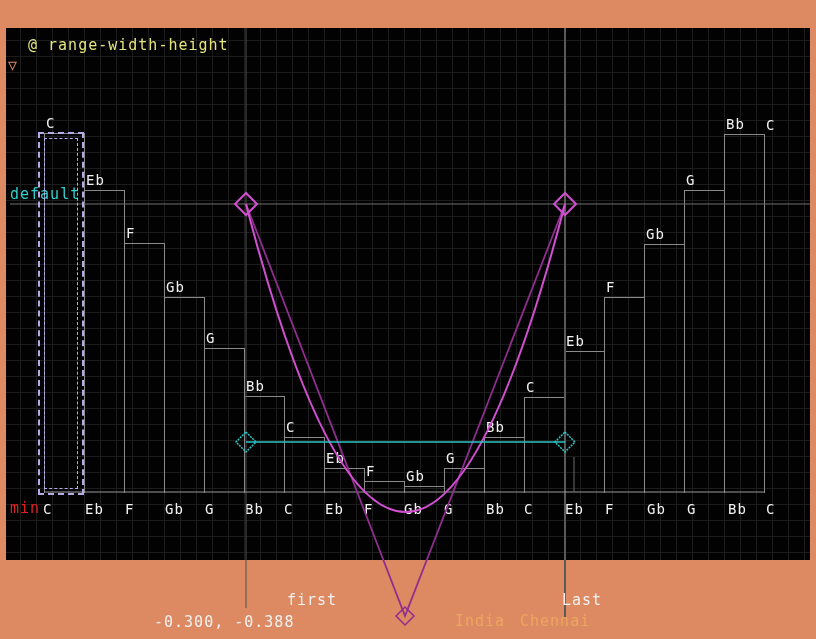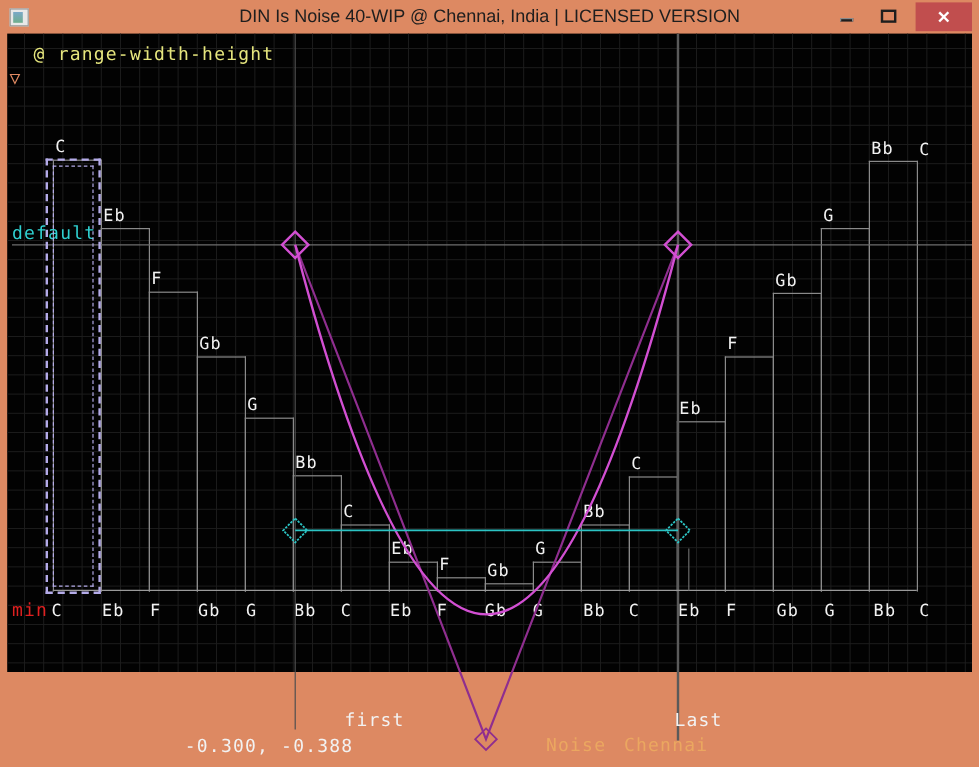--- a/index.html
+++ b/index.html
@@ -32,35 +32,20 @@
   .first-label{position:absolute;left:238px;top:563px;color:#f2f2f2;font-size:15px;letter-spacing:1px;z-index:3;margin-left:43px;}
   .last-label{position:absolute;left:556px;top:563px;color:#f2f2f2;font-size:15px;letter-spacing:1px;z-index:3;}
   .readout{position:absolute;left:148px;top:585px;color:#f2f2f2;font-size:15px;letter-spacing:1px;z-index:3;}
   .menu-btn{position:absolute;left:449px;top:584px;color:#eba760;font-size:15px;letter-spacing:1px;z-index:3;cursor:pointer;}
   .settings-btn{position:absolute;left:514px;top:584px;color:#eba760;font-size:15px;letter-spacing:1px;z-index:3;cursor:pointer;}
 </style>
 </head>
 <body>
 
 <div class="window">
-  <div class="titlebar">
-    <div class="app-icon">
-        <div class="pane"></div>
-      </div>
-    <div class="title">DIN Is Noise 40-WIP @ Chennai, India | LICENSED VERSION</div>
-    <div class="winbtns">
-      <div class="btn-min">
-          <span class="bar"></span>
-        </div>
-      <div class="btn-max">
-          <span class="box"></span>
-        </div>
-      <div class="btn-close">✕</div>
-    </div>
-  </div>
 
   <div class="canvas">
     <div class="heading">@ range-width-height</div>
     <div class="tri">▽</div>
     <div class="default-label">default</div>
     <div class="min-label">min</div>
 
     <div id="bars">
         <div class="bar" style="left: 38px; top: 105px; width: 41px; height: 360px;"></div>
         <div class="bar-label" style="left: 40px; top: 87px;">C</div>
@@ -134,16 +119,16 @@
   <path d="M 240 404 L 250 414 L 240 424 L 230 414 Z" fill="none" stroke="#2cc4c4" stroke-width="1.5" stroke-dasharray="2,1"></path>
   <path d="M 559 404 L 569 414 L 559 424 L 549 414 Z" fill="none" stroke="#2cc4c4" stroke-width="1.5" stroke-dasharray="2,1"></path>
   <path d="M 399 579 L 408 588 L 399 597 L 390 588 Z" fill="none" stroke="#8f2e8f" stroke-width="1.5"></path>
 </svg>
 
     <div class="sel-box"></div>
 
     <div class="first-label">first</div>
     <div class="last-label">Last</div>
     <div class="readout">-0.300, -0.388</div>
-    <div class="menu-btn">Noise</div>
+    <div class="menu-btn">India</div>
     <div class="settings-btn">Chennai</div>
   </div>
 </div>
 
 </body></html>

